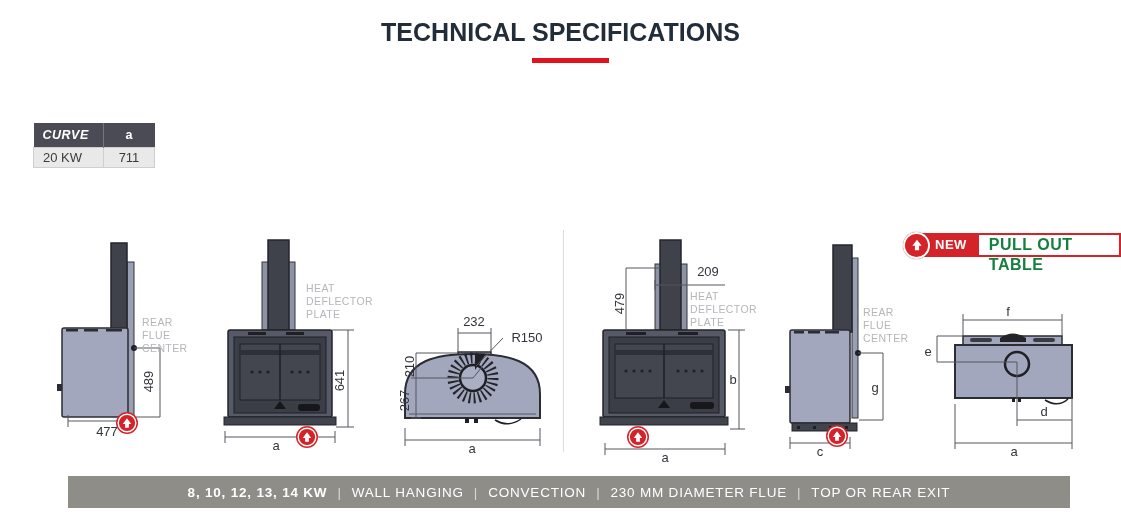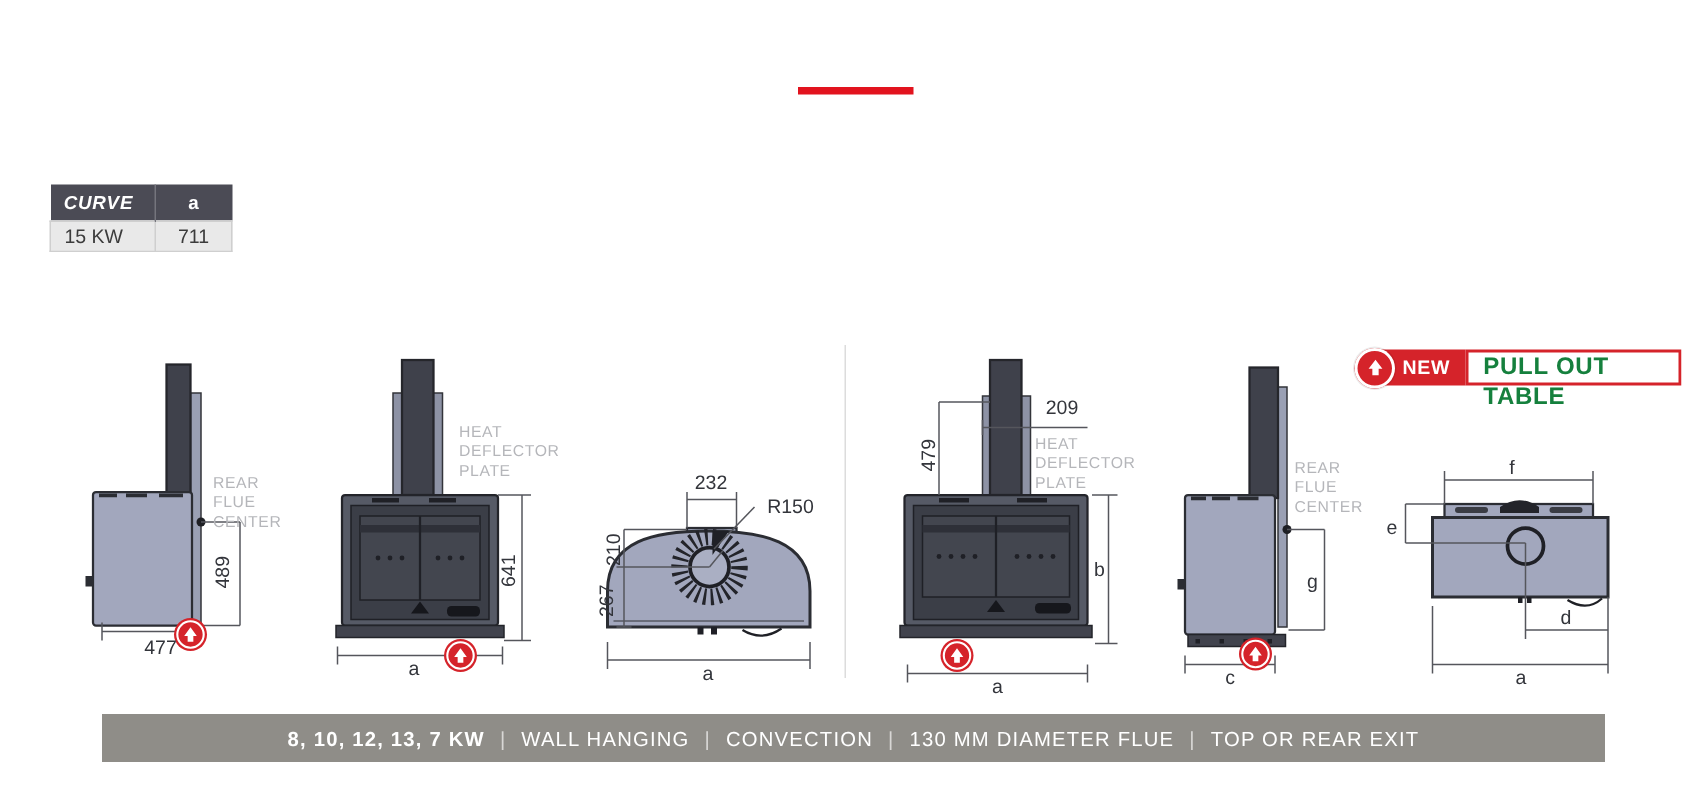--- a/index.html
+++ b/index.html
@@ -48,30 +48,31 @@
     background:#8f8d88; color:#fff; display:flex; align-items:center; justify-content:center;
     font-size:13.5px; letter-spacing:.8px; white-space:pre; }
   .fb-power { font-weight:700; }
   .fb-sep { opacity:.65; padding:0 10px; font-weight:400; }
 </style>
 </head>
 <body>
 
 <div id="canvas">
 
+  <div class="page-title">TECHNICAL SPECIFICATIONS</div>
   <div class="title-underline"></div>
 
   <table class="spec-table">
     <tbody>
         <tr>
       <th class="c1">CURVE</th>
       <th class="c2">a</th>
     </tr>
     <tr class="alt">
-      <td class="c1">15 KW</td>
+      <td class="c1">20 KW</td>
       <td class="c2">711</td>
     </tr>
   </tbody>
     </table>
 
   <div class="badge">
     <div class="badge-circle">
       <svg width="14" height="14" viewBox="-7 -7 14 14">
         <path d="M -4.6,0.8 L 0,-5.2 L 4.6,0.8 L 2.1,0.8 L 2.1,5.2 L -2.1,5.2 L -2.1,0.8 Z" fill="#fff"></path>
       </svg>
@@ -296,24 +297,24 @@
         <line x1="35" y1="155" x2="152" y2="155"></line>
       </g>
     </svg>
     <span class="dim" style="left:78px; top:16px; width:20px;">f</span>
     <span class="dim" style="left:0px; top:56px; width:16px;">e</span>
     <span class="dim" style="left:114px; top:116px; width:20px;">d</span>
     <span class="dim" style="left:84px; top:156px; width:20px;">a</span>
   </div>
 
   <div class="feature-bar">
-    <span class="fb-power">8, 10, 12, 13, 7 KW</span>
+    <span class="fb-power">8, 10, 12, 13, 14 KW</span>
     <span class="fb-sep">|</span>
     <span>WALL HANGING</span>
     <span class="fb-sep">|</span>
     <span>CONVECTION</span>
     <span class="fb-sep">|</span>
-    <span>130 MM DIAMETER FLUE</span>
+    <span>230 MM DIAMETER FLUE</span>
     <span class="fb-sep">|</span>
     <span>TOP OR REAR EXIT</span>
   </div>
 
 </div>
 
 </body></html>

